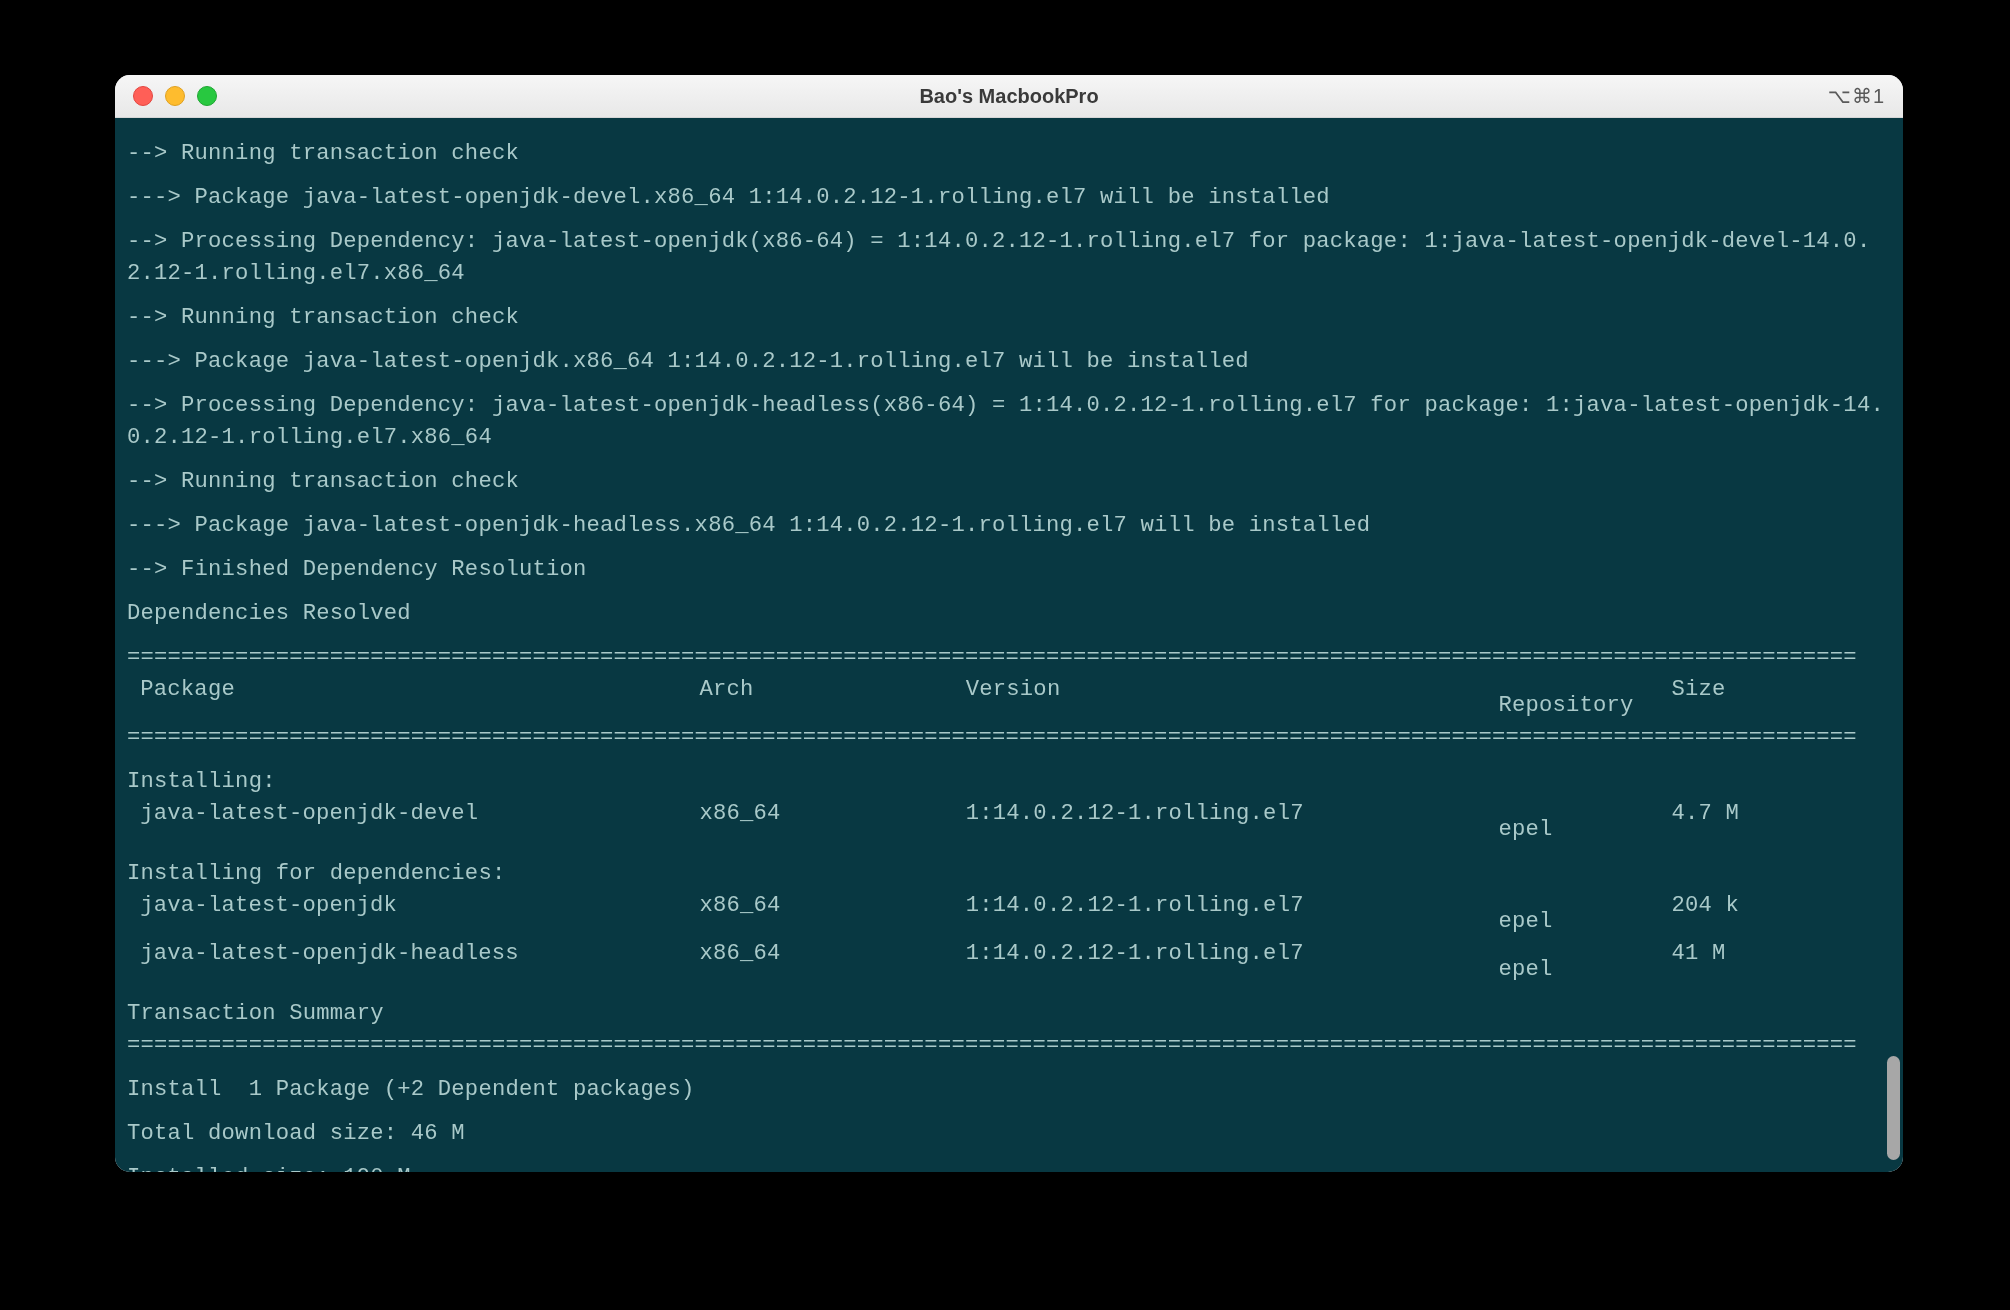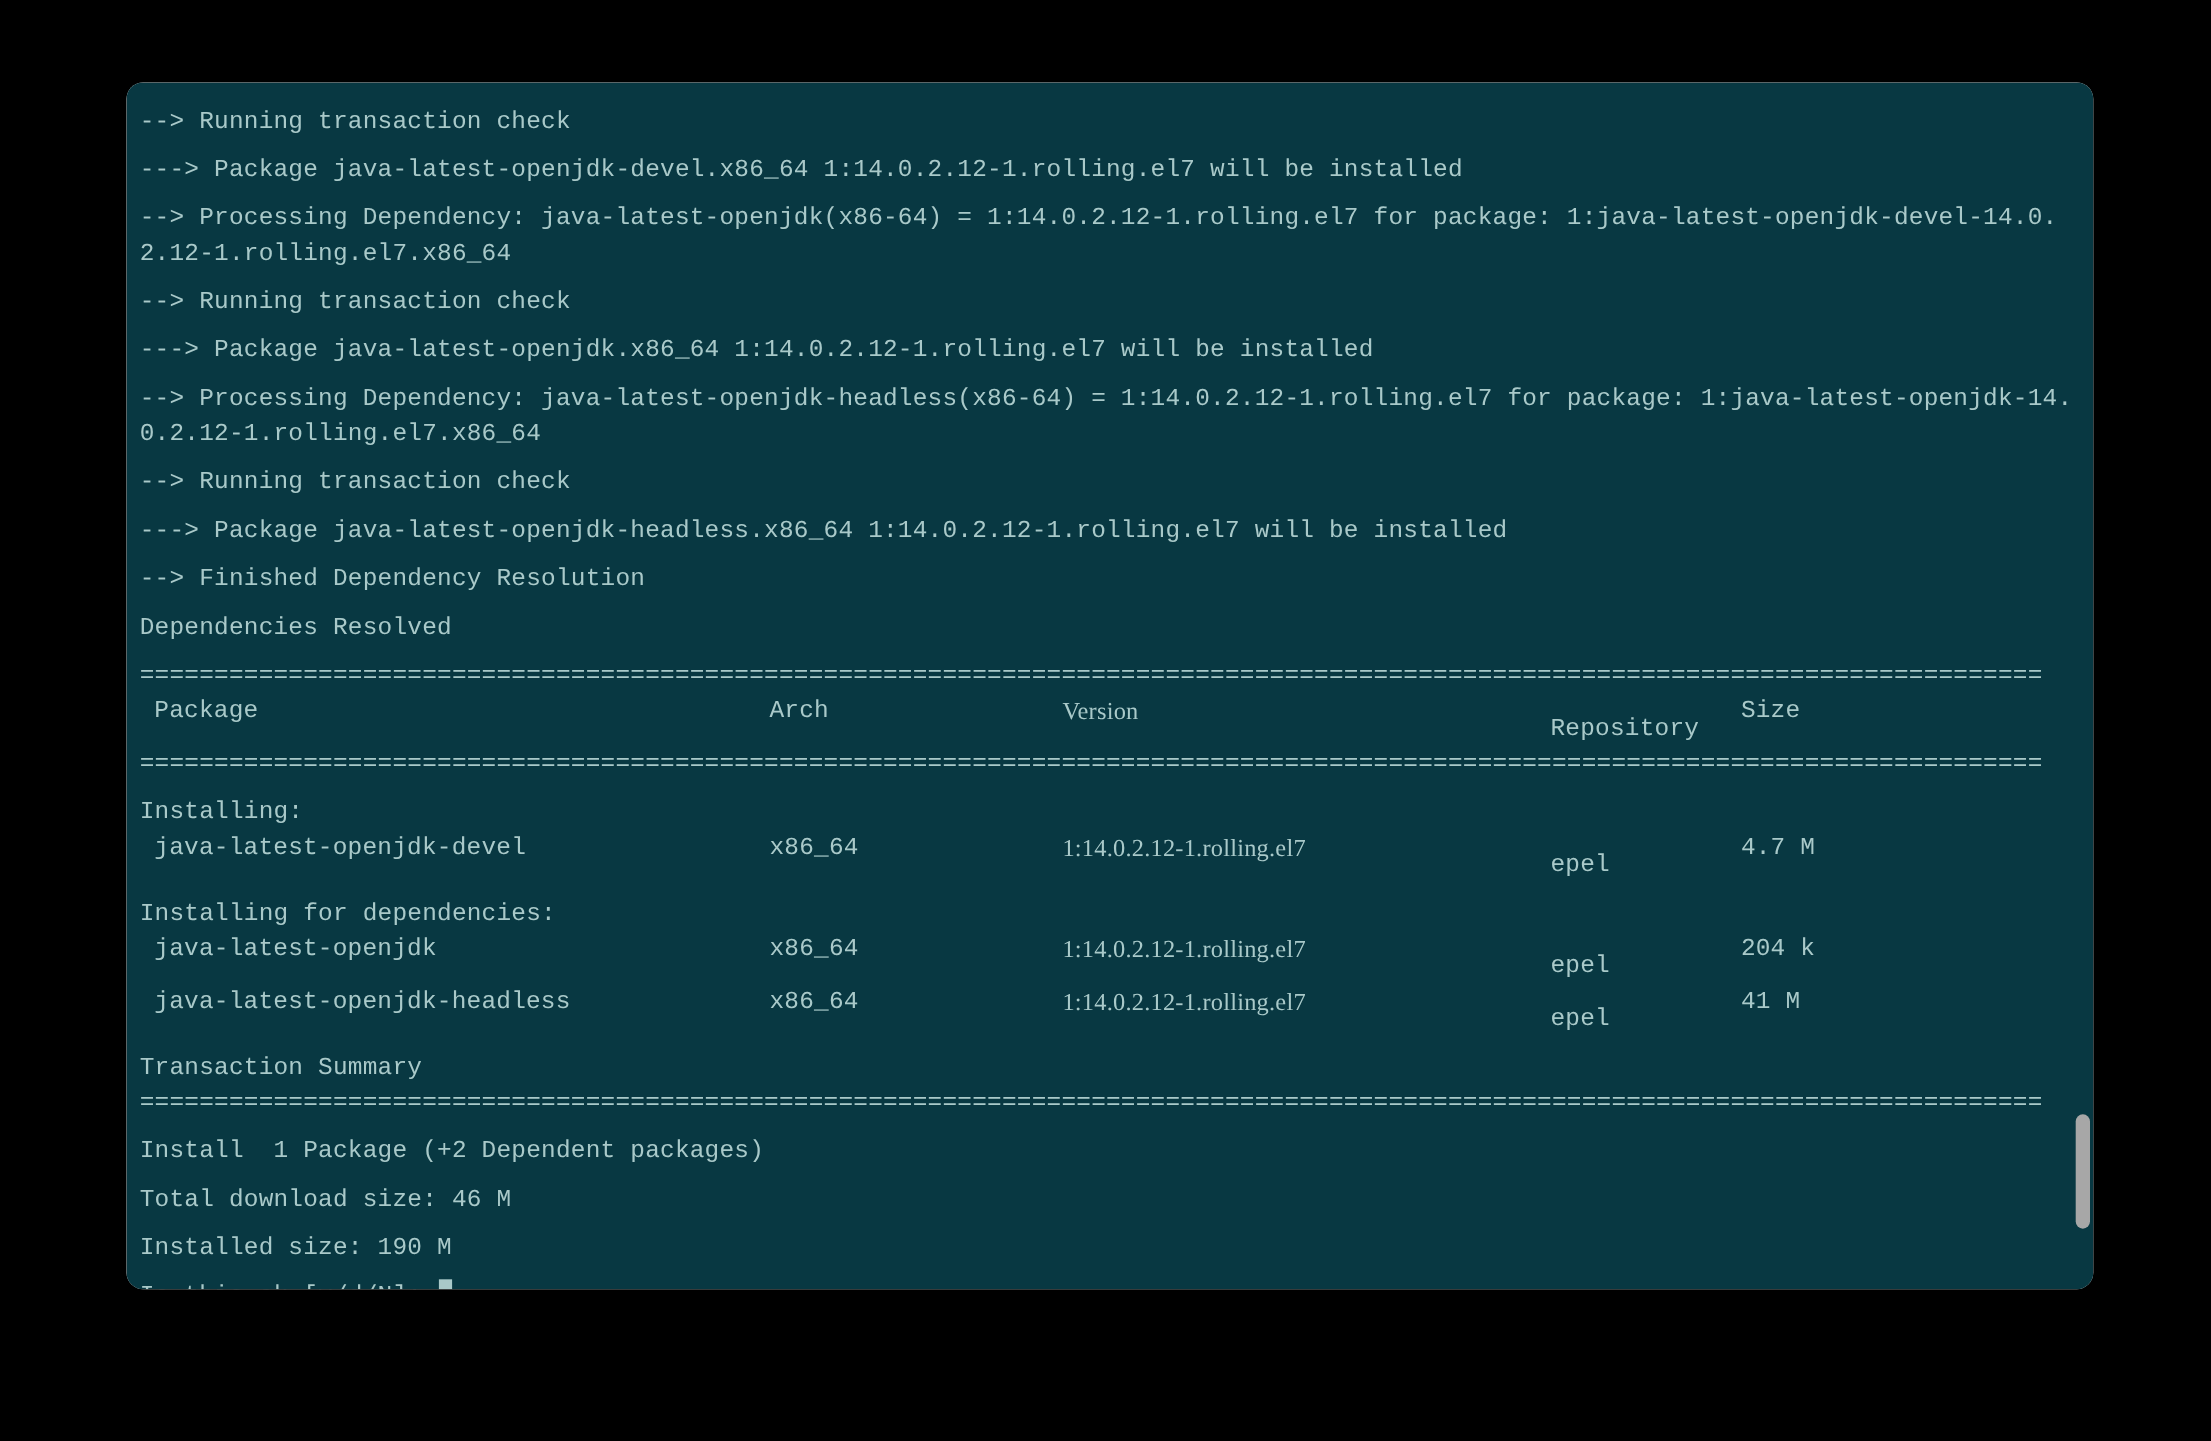--- a/index.html
+++ b/index.html
@@ -84,21 +84,21 @@
   .rule {
     white-space: pre;
     overflow: hidden;
   }
   .row {
     display: flex;
     white-space: pre;
   }
   .col-package { flex: 0 0 auto; width: 42ch; padding-left: 1ch; }
   .col-arch    { flex: 0 0 auto; width: 20ch; }
-  .col-version { flex: 0 0 auto; width: 40ch; font-family: Liberation Serif, serif; }
+  .col-version { flex: 0 0 auto; width: 40ch; }
   .col-repo    { flex: 0 0 auto; width: 13ch; margin-top: 16px; }
   .col-size    { flex: 0 0 auto; width: 6ch; }
   .cursor {
     display: inline-block;
     width: 12px;
     height: 24px;
     background: #a9c9c9;
     vertical-align: -3px;
     margin-left: 2px;
   }
@@ -115,20 +115,29 @@
     width: 13px;
     background: #a7a7a7;
     border-radius: 7px;
   }
 </style>
 </head>
 <body>
 
 <div class="window">
 
+  <div class="titlebar">
+    <div class="traffic-lights">
+      <div class="tl red"></div>
+      <div class="tl yellow"></div>
+      <div class="tl green"></div>
+    </div>
+    <div class="title-text">Bao's MacbookPro</div>
+    <div class="titlebar-right">⌥⌘1</div>
+  </div>
 
   <div class="terminal-area">
     <div class="terminal-content" id="term"><div class="line">--&gt; Running transaction check</div><div class="line">---&gt; Package java-latest-openjdk-devel.x86_64 1:14.0.2.12-1.rolling.el7 will be installed</div><div class="line">--&gt; Processing Dependency: java-latest-openjdk(x86-64) = 1:14.0.2.12-1.rolling.el7 for package: 1:java-latest-openjdk-devel-14.0.2.12-1.rolling.el7.x86_64</div><div class="line">--&gt; Running transaction check</div><div class="line">---&gt; Package java-latest-openjdk.x86_64 1:14.0.2.12-1.rolling.el7 will be installed</div><div class="line">--&gt; Processing Dependency: java-latest-openjdk-headless(x86-64) = 1:14.0.2.12-1.rolling.el7 for package: 1:java-latest-openjdk-14.0.2.12-1.rolling.el7.x86_64</div><div class="line">--&gt; Running transaction check</div><div class="line">---&gt; Package java-latest-openjdk-headless.x86_64 1:14.0.2.12-1.rolling.el7 will be installed</div><div class="line">--&gt; Finished Dependency Resolution</div><div class="line"></div><div class="line">Dependencies Resolved</div><div class="line"></div><div class="rule">================================================================================================================================</div><div class="row"><span class="col-package">Package</span><span class="col-arch">Arch</span><span class="col-version">Version</span><span class="col-repo">Repository</span><span class="col-size">Size</span></div><div class="rule">================================================================================================================================</div><div class="line">Installing:</div><div class="row"><span class="col-package">java-latest-openjdk-devel</span><span class="col-arch">x86_64</span><span class="col-version">1:14.0.2.12-1.rolling.el7</span><span class="col-repo">epel</span><span class="col-size">4.7 M</span></div><div class="line">Installing for dependencies:</div><div class="row"><span class="col-package">java-latest-openjdk</span><span class="col-arch">x86_64</span><span class="col-version">1:14.0.2.12-1.rolling.el7</span><span class="col-repo">epel</span><span class="col-size">204 k</span></div><div class="row"><span class="col-package">java-latest-openjdk-headless</span><span class="col-arch">x86_64</span><span class="col-version">1:14.0.2.12-1.rolling.el7</span><span class="col-repo">epel</span><span class="col-size">41 M</span></div><div class="line"></div><div class="line">Transaction Summary</div><div class="rule">================================================================================================================================</div><div class="line">Install  1 Package (+2 Dependent packages)</div><div class="line"></div><div class="line">Total download size: 46 M</div><div class="line">Installed size: 190 M</div><div class="line">Is this ok [y/d/N]: <span class="cursor"></span></div></div>
     <div class="scrollbar">
       <div class="scrollbar-thumb" id="thumb" style="top: 938px; height: 104px;"></div>
     </div>
   </div>
 
 </div>
 

